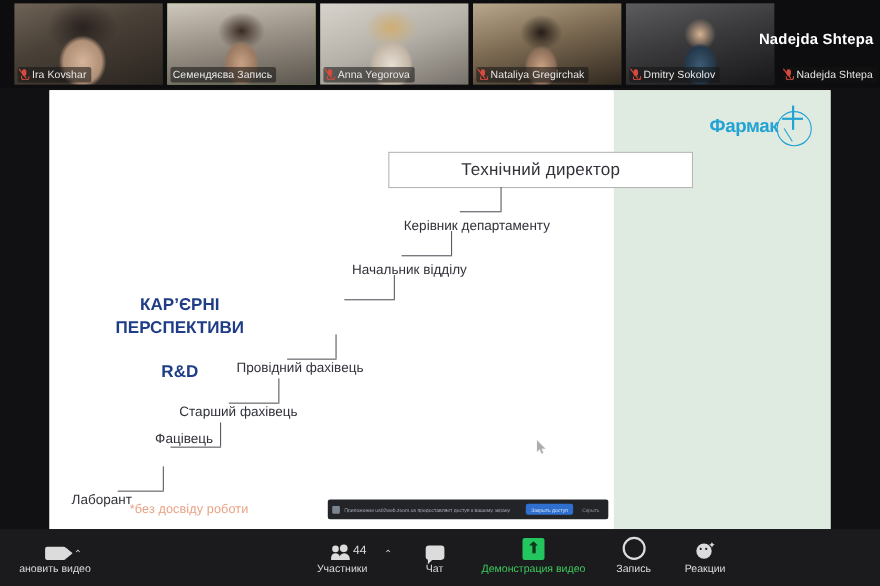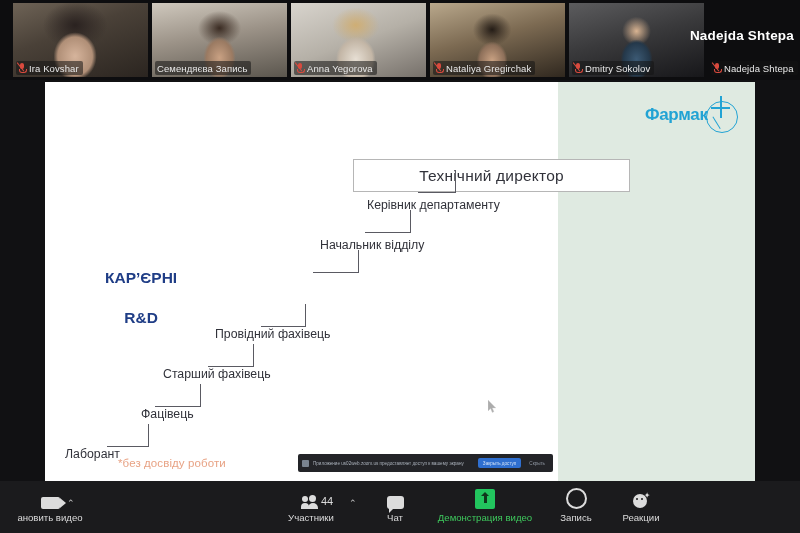--- a/index.html
+++ b/index.html
@@ -29,21 +29,21 @@
 
   #logo{position:absolute;left:600px;top:14px;width:95px;height:42px;}
   #logo .word{position:absolute;left:0;top:9px;font-size:17px;font-weight:bold;color:#22a3d4;letter-spacing:-.3px;}
   #logo .ring{position:absolute;left:61px;top:5px;width:30px;height:30px;border:1.8px solid #22a3d4;border-radius:50%;}
   #logo .stem{position:absolute;left:75px;top:0px;width:1.8px;height:22px;background:#22a3d4;}
   #logo .cross{position:absolute;left:66px;top:11px;width:19px;height:1.8px;background:#22a3d4;}
   #logo .tick{position:absolute;left:70px;top:16px;width:14px;height:14px;border-left:1.8px solid #22a3d4;
               transform:rotate(-32deg);}
 
   #title-box{position:absolute;left:308px;top:56px;width:275px;height:31px;background:#fff;
-             border:1.4px solid #b6b6b6;display:flex;align-items:center;justify-content:center;margin-top:21px;}
+             border:1.4px solid #b6b6b6;display:flex;align-items:center;justify-content:center;}
   #title-box .t{font-size:15.5px;color:#31323a;letter-spacing:.2px;}
 
   .step-label{position:absolute;font-size:12.3px;color:#31323a;line-height:14px;white-space:pre-line;text-align:right;}
   .riser{position:absolute;border-left:1.4px solid #5a5a62;}
   .tread{position:absolute;border-top:1.4px solid #5a5a62;}
 
   #note{position:absolute;left:73px;top:375px;font-size:11.5px;color:#e8a385;letter-spacing:.1px;}
 
   #panel-text{position:absolute;left:60px;top:185px;color:#1f3d86;font-weight:bold;font-size:15.5px;line-height:21px;text-align:center;}
   #panel-text .rd{margin-top:19px;font-size:15.5px;}
@@ -208,27 +208,28 @@
     <div class="riser" style="left:155px;top:302px;height:22px;"></div>
     <div class="tread" style="left:110px;top:324px;width:46px;"></div>
 
     <div class="riser" style="left:103px;top:342px;height:22px;"></div>
     <div class="tread" style="left:62px;top:364px;width:42px;"></div>
 
     <span class="step-label" style="left:322px;top:116px;">Керівник департаменту</span>
     <span class="step-label" style="left:275px;top:156px;">Начальник відділу</span>
     <span class="step-label" style="left:170px;top:245px;">Провідний фахівець</span>
     <span class="step-label" style="left:118px;top:285px;">Старший фахівець</span>
-    <span class="step-label" style="left:96px;top:325px;">Фацівець</span>
+    <span class="step-label" style="left:96px;top:310px;">Фацівець</span>
     <span class="step-label" style="left:20px;top:365px;">Лаборант</span>
 
     <div id="note">*без досвіду роботи</div>
 
     <div id="panel-text">
       <div>КАР’ЄРНІ</div>
+      <div>ПЕРСПЕКТИВИ</div>
       <div class="rd">R&amp;D</div>
     </div>
 
     <div id="share-note">
       <span class="zicon"></span>
       <span class="msg">Приложение us02web.zoom.us предоставляет доступ к вашему экрану</span>
       <span class="stopbtn">Закрыть доступ</span>
       <span class="hidebtn">Скрыть</span>
     </div>
 

